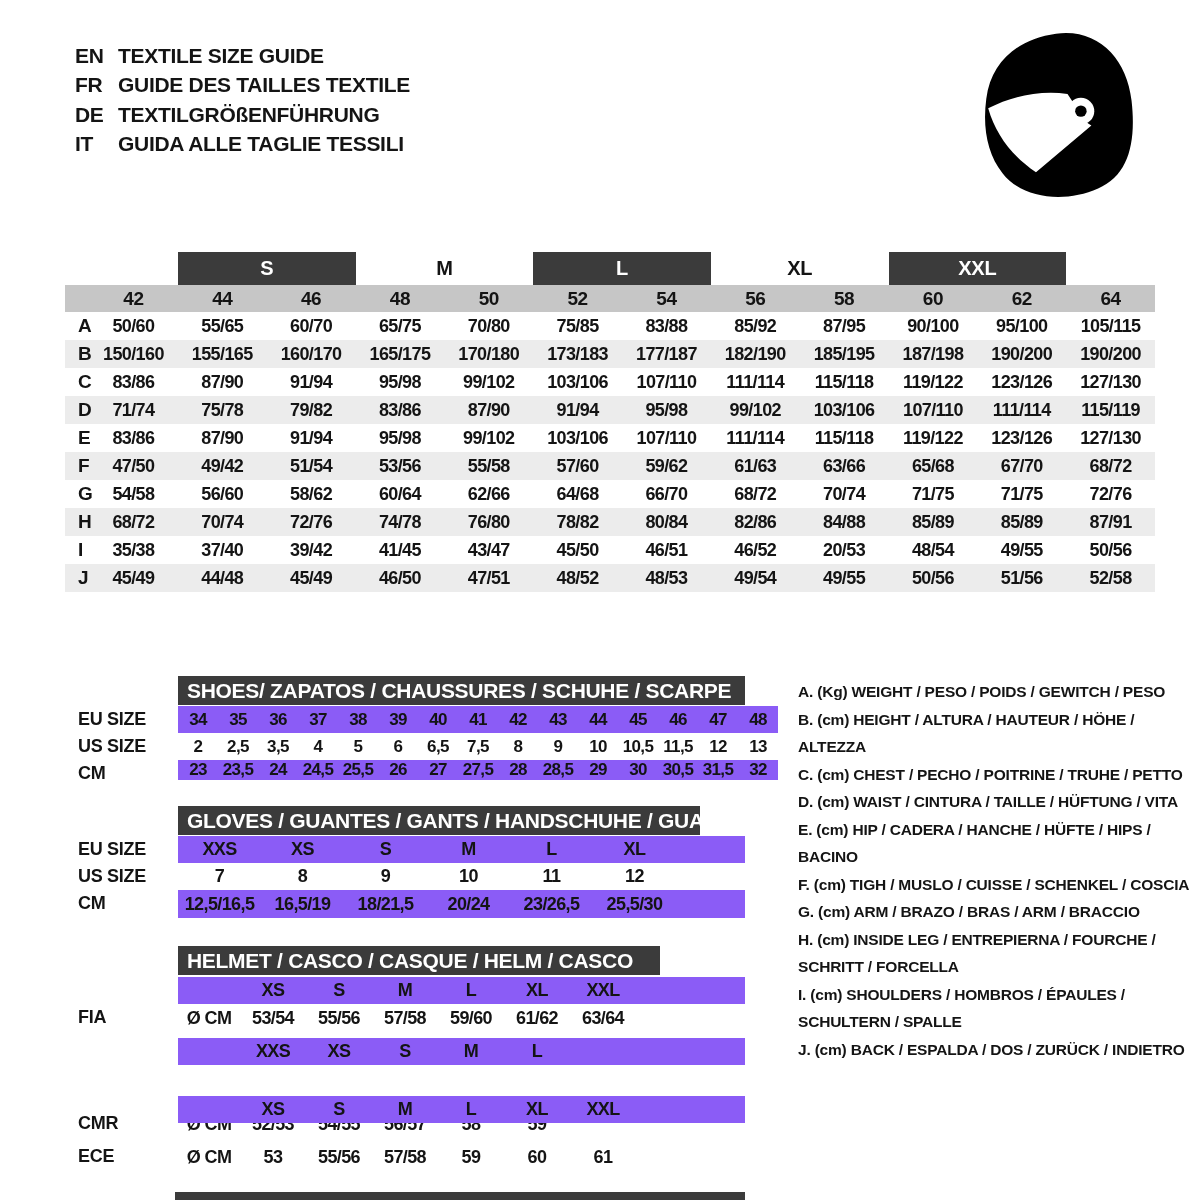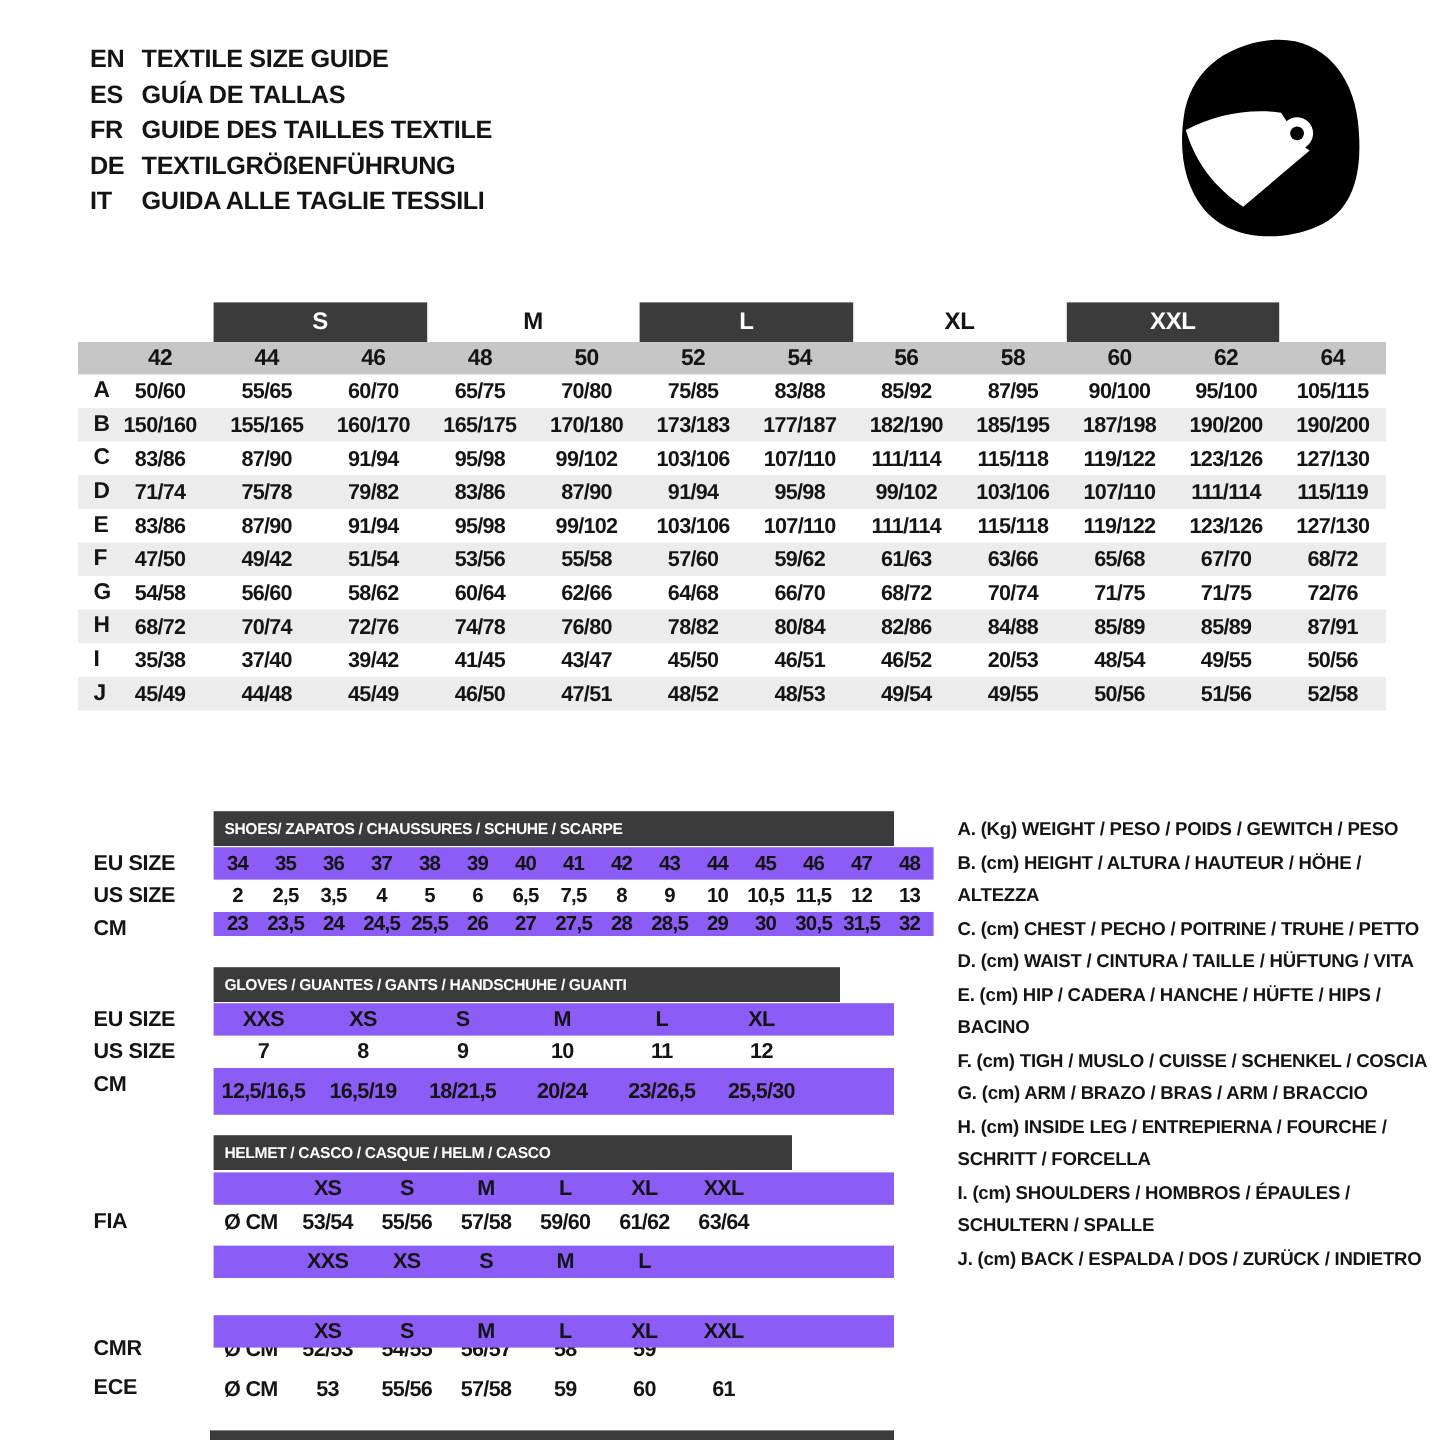--- a/index.html
+++ b/index.html
@@ -8,21 +8,21 @@
   body {
     position: relative;
     font-family: "Liberation Sans", "DejaVu Sans", sans-serif;
     font-weight: bold;
     color: #141414;
     font-stretch: condensed;
   }
 
   
   #langs { position: absolute; left: 75px; top: 38px; }
-  .lang-row { display: flex; height: 29.5px; align-items: flex-start; letter-spacing: -0.3px; }
+  .lang-row { display: flex; height: 29.5px; align-items: flex-end; letter-spacing: -0.3px; }
   .lang-code { width: 43px; font-size: 21px; }
   .lang-text { font-size: 21px; }
 
   
   #helmet-icon { position: absolute; left: 973px; top: 28px; }
 
   
   #textile { position: absolute; left: 65px; top: 252px; width: 1090px; }
   .trow { display: grid; grid-template-columns: 24px repeat(12, 1fr); align-items: center; }
   #size-band { height: 33px; }
@@ -34,21 +34,21 @@
   #num-band { height: 27px; background: #c6c6c6; }
   .tick { text-align: center; font-size: 19px; letter-spacing: -0.5px; }
   #textile-rows .trow { height: 28px; }
   #textile-rows .trow.stripe { background: #ececec; }
   .rletter { font-size: 19px; padding-left: 13px; }
   .tcell { text-align: center; font-size: 18px; letter-spacing: -0.6px; white-space: nowrap; }
 
   
   .sec-header {
     position: absolute; left: 178px; height: 29px; background: #3b3b3b; color: #ffffff;
-    font-size: 13px; line-height: 29px; padding-left: 9px; letter-spacing: -0.3px;
+    font-size: 21px; line-height: 29px; padding-left: 9px; letter-spacing: -0.3px;
     white-space: nowrap; overflow: hidden;
   }
   .srow { position: absolute; left: 65px; width: 715px; height: 27px; }
   .slabel { position: absolute; left: 13px; top: 0; line-height: 27px; font-size: 18px; letter-spacing: -0.3px; }
   .cells { position: absolute; left: 113px; top: 0; height: 27px; display: grid; align-items: center; }
   .cells.bg { background: #8b5cf6; }
   .cell { text-align: center; font-size: 18px; letter-spacing: -0.6px; white-space: nowrap; }
   .shoes-grid  { width: 600px; grid-template-columns: repeat(15, 1fr); }
   .shoes-grid .cell { font-size: 17px; }
   .gloves-grid { width: 567px; grid-template-columns: repeat(6, 83px); }
@@ -61,24 +61,20 @@
   
   #bottom-bar { position: absolute; left: 175px; top: 1192px; width: 570px; height: 8px; background: #3b3b3b; }
 </style>
 </head>
 <body>
 
 <div id="langs">
     <div class="lang-row">
       <span class="lang-code">EN</span>
       <span class="lang-text">TEXTILE SIZE GUIDE</span>
-    </div>
-    <div class="lang-row">
-      <span class="lang-code">ES</span>
-      <span class="lang-text">GUÍA DE TALLAS</span>
     </div>
     <div class="lang-row">
       <span class="lang-code">FR</span>
       <span class="lang-text">GUIDE DES TAILLES TEXTILE</span>
     </div>
     <div class="lang-row">
       <span class="lang-code">DE</span>
       <span class="lang-text">TEXTILGRÖßENFÜHRUNG</span>
     </div>
     <div class="lang-row">
@@ -351,21 +347,21 @@
       <span class="cell">7</span>
       <span class="cell">8</span>
       <span class="cell">9</span>
       <span class="cell">10</span>
       <span class="cell">11</span>
       <span class="cell">12</span>
     </div>
 </div>
 <div class="srow" style="top:890px;height:28px">
   <span class="slabel">CM</span>
-  <div class="cells gloves-grid bg" id="gloves-cm" style="height:39px">
+  <div class="cells gloves-grid bg" id="gloves-cm" style="height:28px">
       <span class="cell">12,5/16,5</span>
       <span class="cell">16,5/19</span>
       <span class="cell">18/21,5</span>
       <span class="cell">20/24</span>
       <span class="cell">23/26,5</span>
       <span class="cell">25,5/30</span>
     </div>
 </div>
 
 <div class="sec-header" id="helmet-header" style="top:946px;width:482px">HELMET / CASCO / CASQUE / HELM / CASCO</div>

